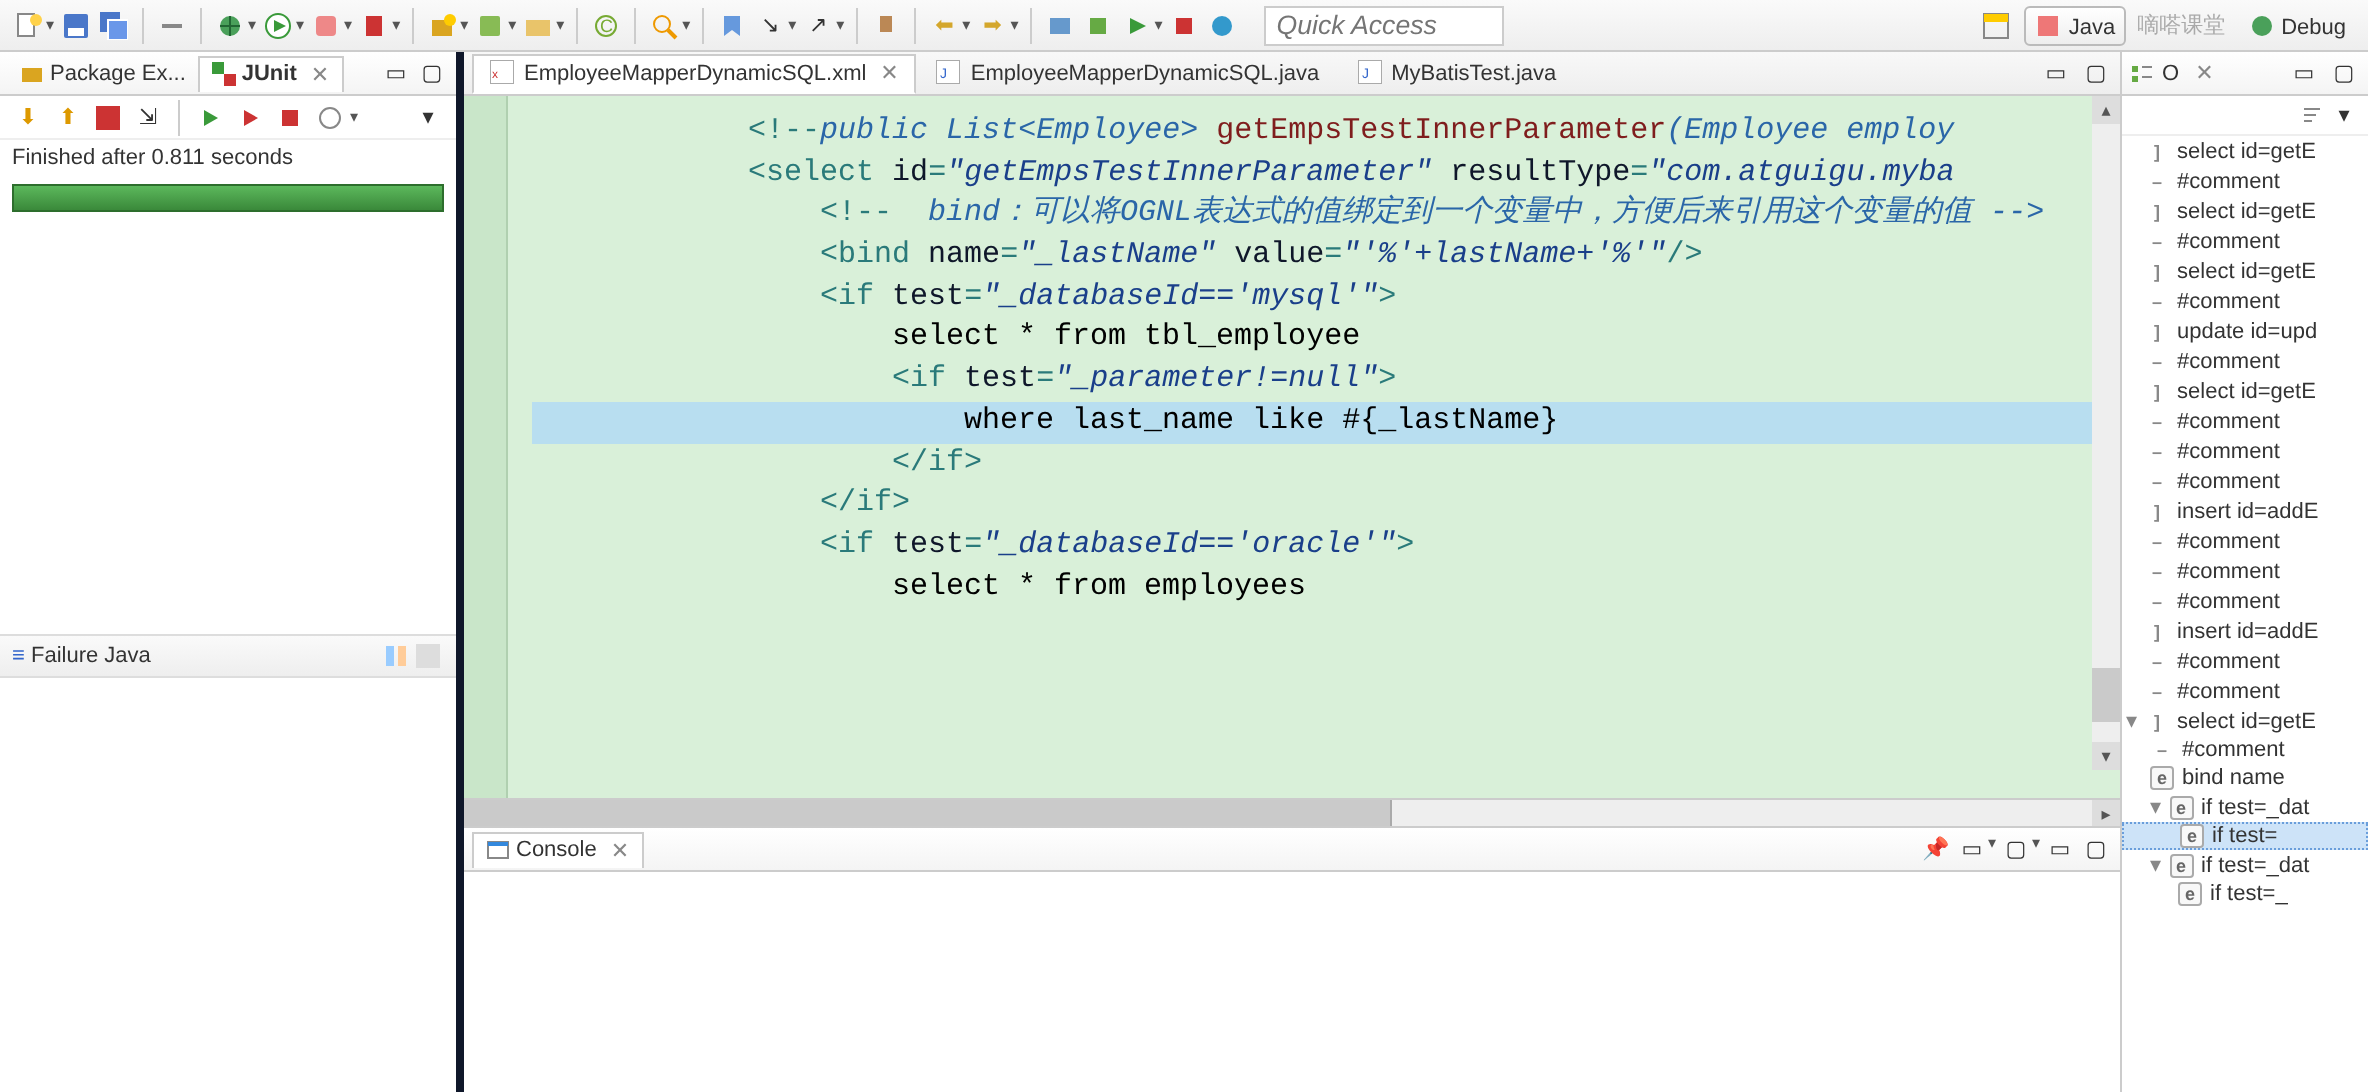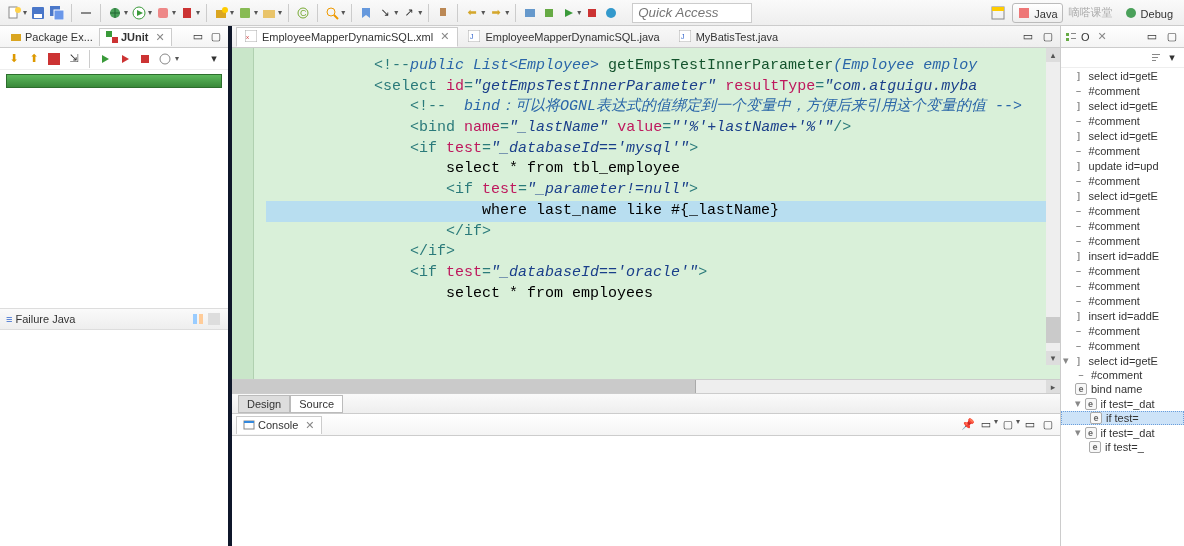--- a/index.html
+++ b/index.html
@@ -106,24 +106,24 @@
   font-size: 15px;
   line-height: 1.38;
   padding: 8px 0 8px 12px;
   white-space: pre;
   overflow: hidden;
   color: #000;
 }
 .code .cline { padding-left: 0; }
 .hl-line { background: #b8def0; display: block; }
 .tag { color: #2a7a7a; }
-.attr-red { color: #be185d; }
+.attr-red { color: #0f172a; }
 .attr-blue { color: #1a3f8a; font-style: italic; }
 .cm { color: #2a66a8; font-style: italic; }
-.meth { color: #14532d; }
+.meth { color: #7f1d1d; }
 
 .hscroll {
   height: 14px; background: #eee; border-top: 1px solid #ccc; position: relative;
 }
 .hscroll .thumb { position: absolute; left: 0; top: 0; height: 100%; width: 56%; background: #cacaca; border-right: 1px solid #aaa; }
 .hscroll .larrow, .hscroll .rarrow { position: absolute; top: 0; width: 14px; height: 100%; background: #ddd; text-align: center; font-size: 9px; line-height: 14px; color: #555;}
 .hscroll .larrow { left: 0; }
 .hscroll .rarrow { right: 0; }
 .vscroll { width: 14px; background: #eee; position: absolute; right: 0; top: 0; bottom: 14px; }
 .vscroll .vthumb { position: absolute; left: 0; width: 100%; background: #cacaca; top: 85%; height: 8%; }
@@ -386,20 +386,21 @@
           </svg>
         </span>
       <span class="tb-btn">
           <svg width="12" height="12">
             <circle cx="6" cy="6" r="5" fill="none" stroke="#888"></circle>
           </svg>
         </span>
         <span class="tb-drop">▾</span>
       <span class="tb-btn" style="margin-left:auto">▾</span>
     </div>
+    <div class="junit-status">Finished after 0.811 seconds</div>
     <div class="junit-bar"></div>
     <div style="flex:1"></div>
     <div class="ft-header">
       <span style="color:#36c">≡</span>&nbsp;
       <span>Failure Java</span>
       <span style="margin-left:auto" class="tb-btn">
           <svg width="12" height="12">
             <rect x="1" y="1" width="4" height="10" fill="#9cf"></rect>
             <rect x="7" y="1" width="4" height="10" fill="#fc9"></rect>
           </svg>
@@ -467,24 +468,20 @@
         <div class="uarrow">▴</div>
         <div class="vthumb"></div>
         <div class="darrow">▾</div>
       </div>
     </div>
     <div class="hscroll">
       <div class="larrow">◂</div>
         <div class="thumb"></div>
         <div class="rarrow">▸</div>
     </div>
-    <div class="bottom-tabs">
-      <div class="b-tab">Design</div>
-      <div class="b-tab active">Source</div>
-    </div>
 
     <div class="console-area">
       <div class="view-tabs">
         <div class="view-tab active">
           <svg width="12" height="12">
               <rect x="1" y="2" width="10" height="8" fill="#fff" stroke="#888"></rect>
               <rect x="1" y="2" width="10" height="2" fill="#38d"></rect>
             </svg>
           <span>Console</span>
           <span class="tab-close">✕</span>

